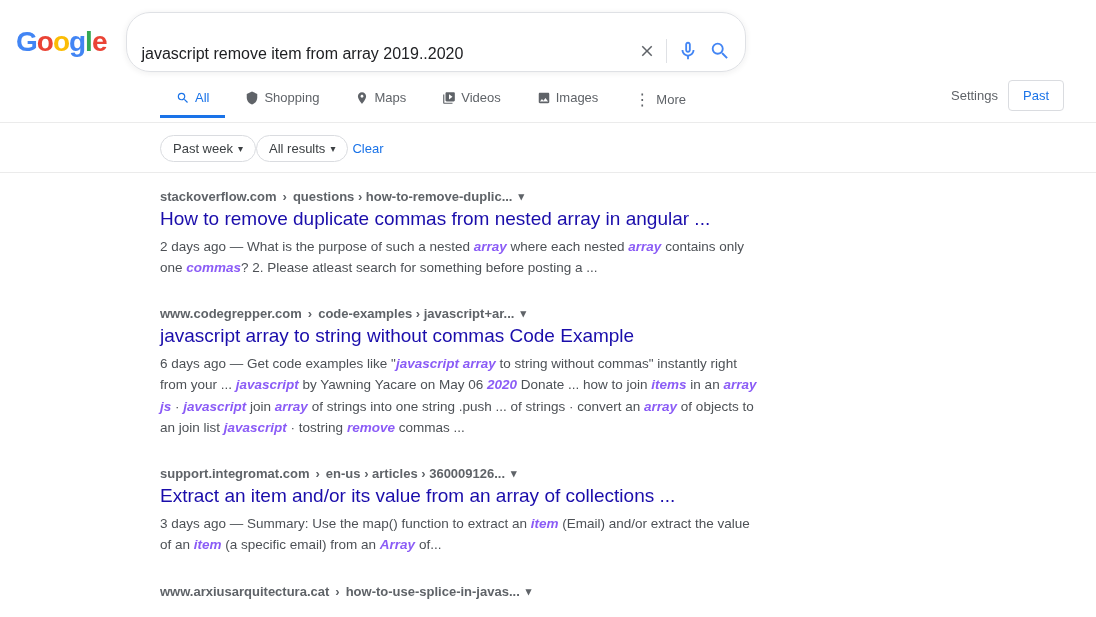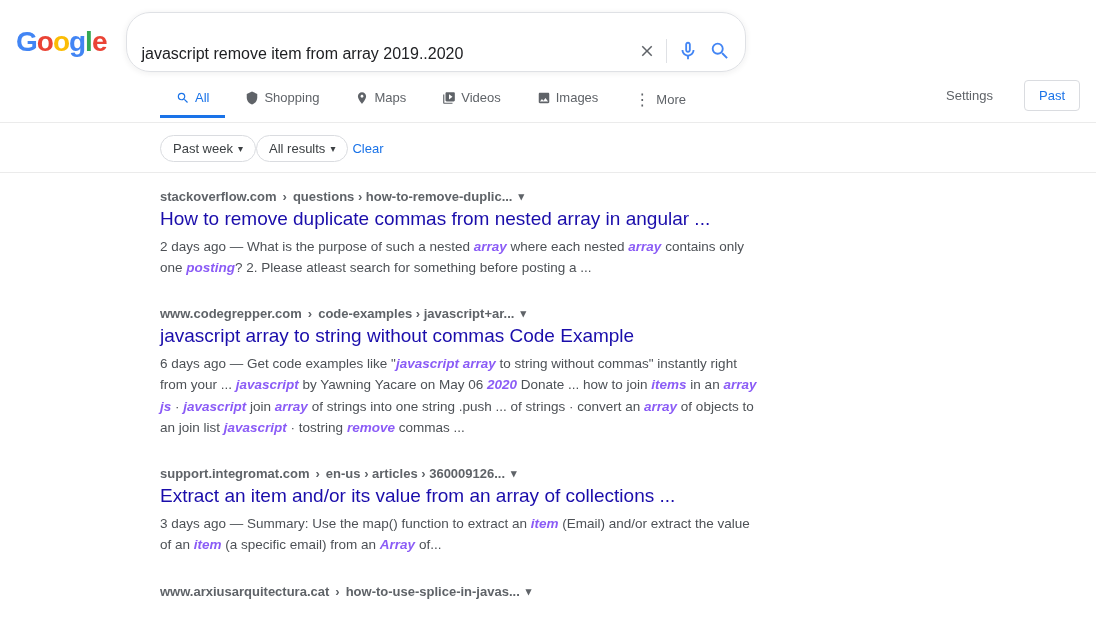--- a/index.html
+++ b/index.html
@@ -84,22 +84,22 @@
       text-decoration: none;
     }
     .nav-tab.active {
       color: #1a73e8;
       border-bottom: 3px solid #1a73e8;
     }
     .nav-settings {
       margin-left: auto;
       display: flex;
       align-items: center;
-      gap: 21px;
-      padding-right: 16px;
+      gap: 0;
+      padding-right: 32px;
     }
     .settings-btn {
       font-size: 13px;
       color: #5f6368;
       cursor: pointer;
       padding: 8px 10px;
       background: none;
       border: none;
     }
     .tools-btn {
@@ -269,21 +269,21 @@
 
   <div class="result-item">
     <div class="result-url">
       <span>stackoverflow.com</span>
       <span>›</span>
       <span>questions › how-to-remove-duplic...</span>
       <span class="result-url-arrow">▾</span>
     </div>
     <a class="result-title">How to remove duplicate commas from nested array in angular ...</a>
     <div class="result-snippet">
-      2 days ago — What is the purpose of such a nested <b>array</b> where each nested <b>array</b> contains only one <b>posting</b>? 2. Please atleast search for something before posting a ...
+      2 days ago — What is the purpose of such a nested <b>array</b> where each nested <b>array</b> contains only one <b>commas</b>? 2. Please atleast search for something before posting a ...
     </div>
   </div>
 
   <div class="result-item">
     <div class="result-url">
       <span>www.codegrepper.com</span>
       <span>›</span>
       <span>code-examples › javascript+ar...</span>
       <span class="result-url-arrow">▾</span>
     </div>

